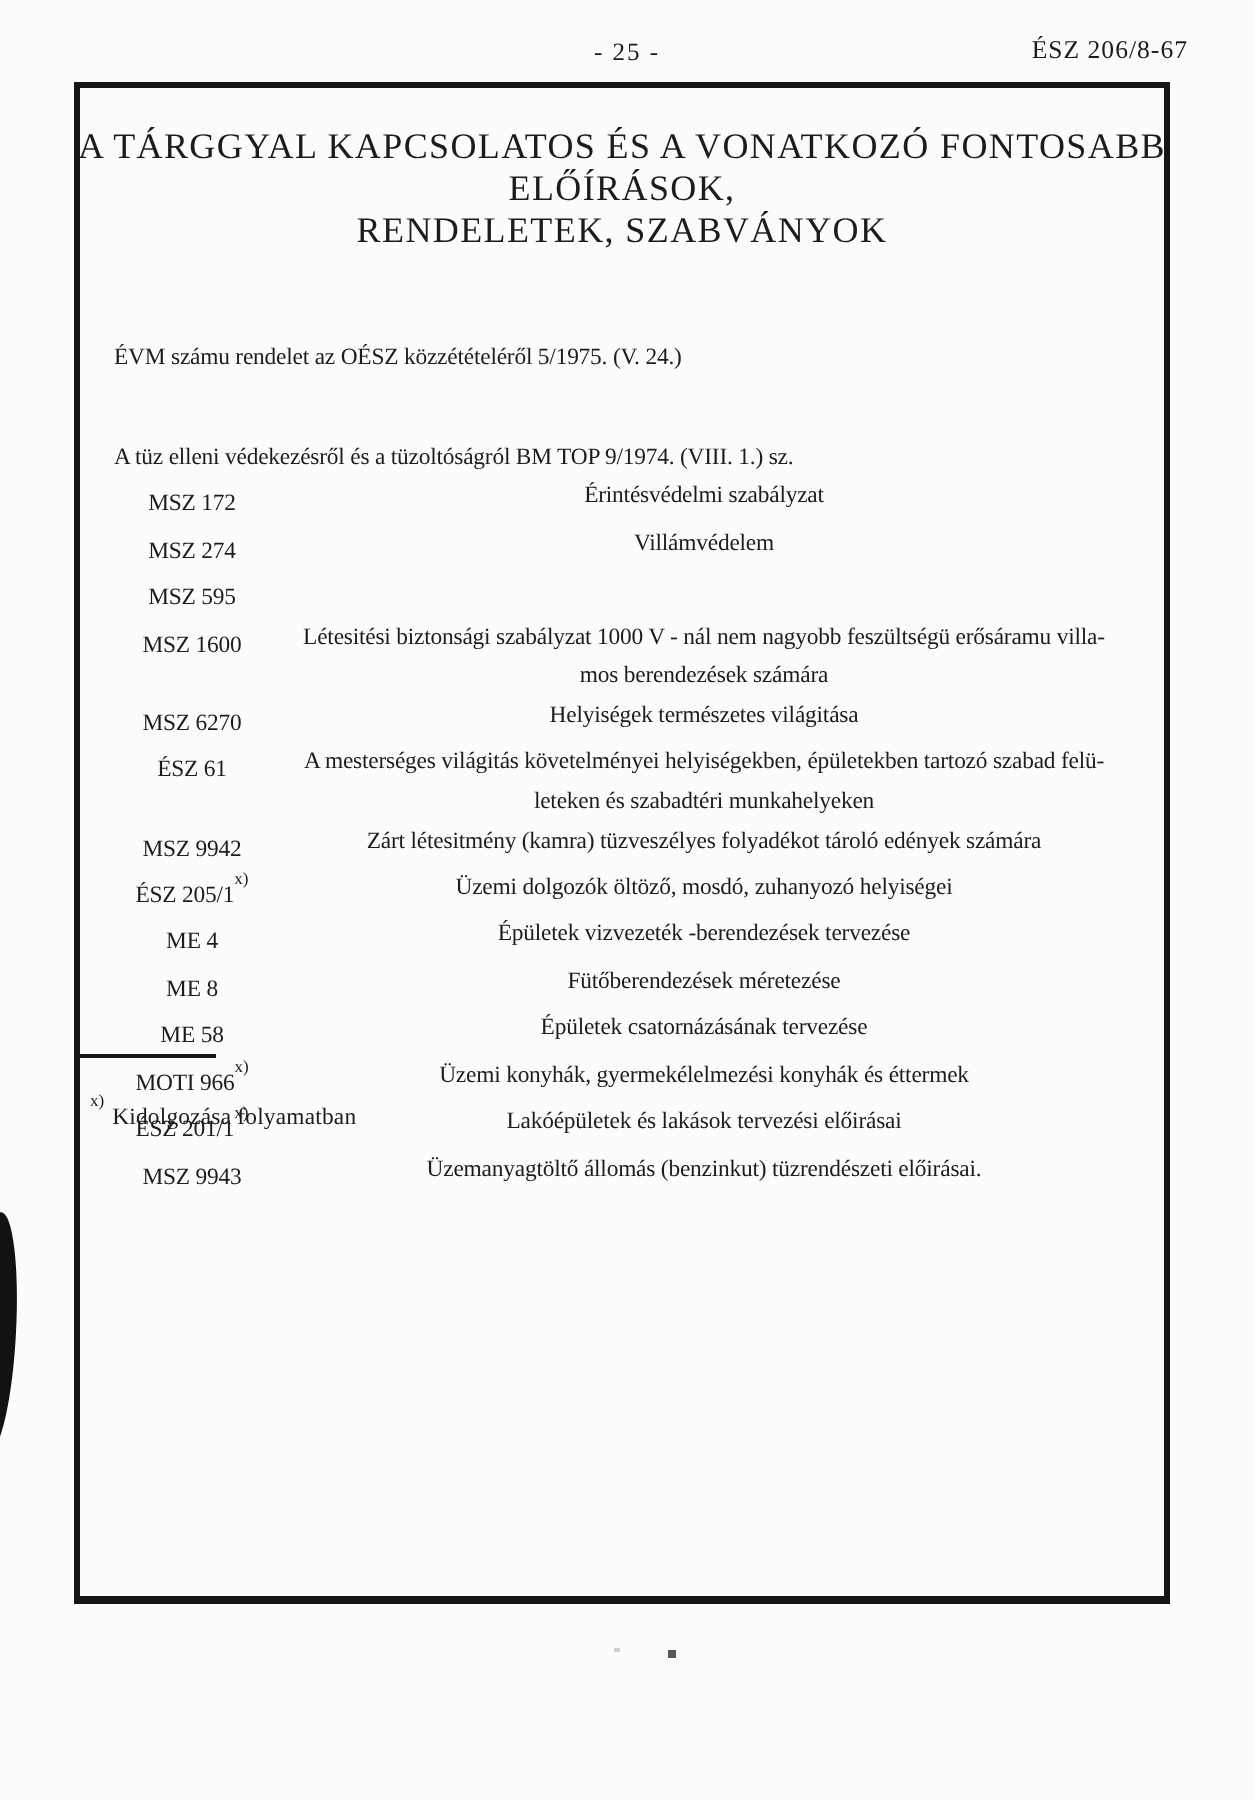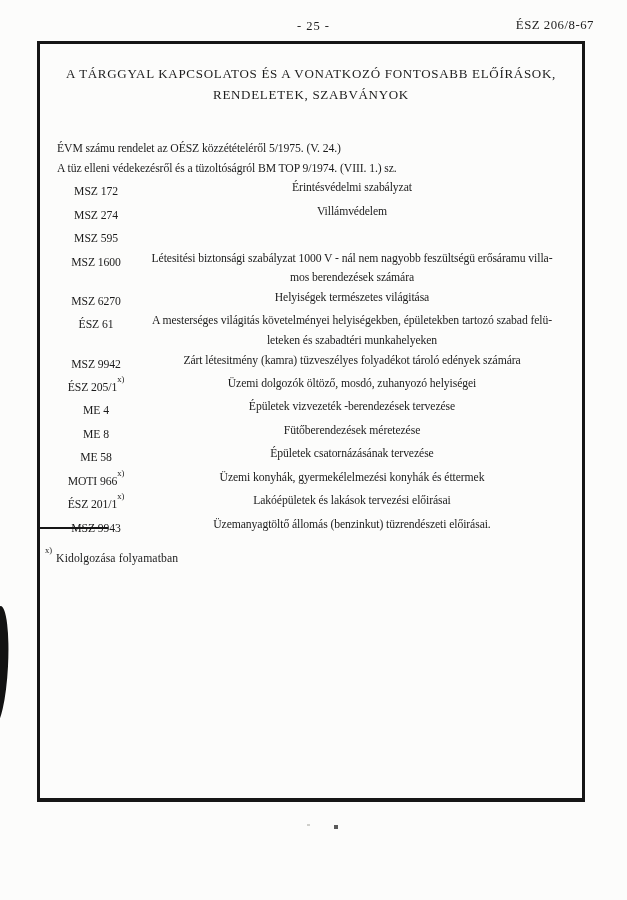--- a/index.html
+++ b/index.html
@@ -18,27 +18,27 @@
     font-size:12.8px;letter-spacing:0.5px;
   }
   .frame{
     position:absolute;left:37px;top:41px;width:542px;height:754px;
     border:3px solid #161616;
     border-bottom-width:4px;
     background:transparent;
   }
   .title-block{
     position:absolute;left:37px;top:63px;width:548px;text-align:center;
-    font-size:13px;letter-spacing:0.7px;line-height:21px;
+    font-size:18px;letter-spacing:0.7px;line-height:21px;
   }
   .content{
     position:absolute;left:57px;top:139px;width:512px;
     font-size:11.7px;letter-spacing:-0.1px;line-height:19.6px;
   }
-  .intro-line{white-space:pre-line;}
+  .intro-line{white-space:pre-line;margin-top:30px;}
   .row{display:flex;align-items:flex-start;text-align:center;}
   .code{width:78px;flex-shrink:0;white-space:pre;}
   .desc{flex:1;white-space:pre-line;}
   .sup{font-size:8.5px;position:relative;top:-4px;letter-spacing:0;}
   .footnote-rule{
     position:absolute;left:40px;top:527px;width:68px;height:2px;background:#161616;
   }
   .footnote{
     position:absolute;left:45px;top:549px;font-size:11.7px;letter-spacing:0.1px;
   }

